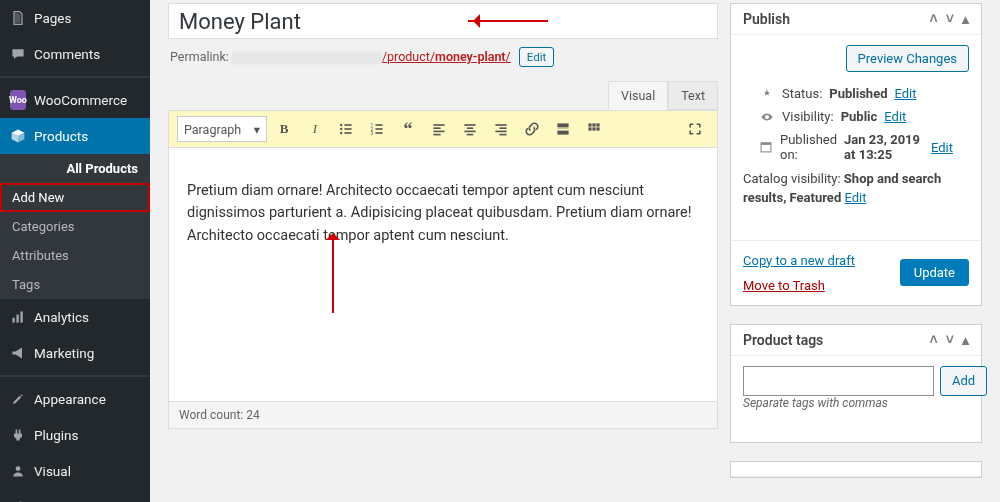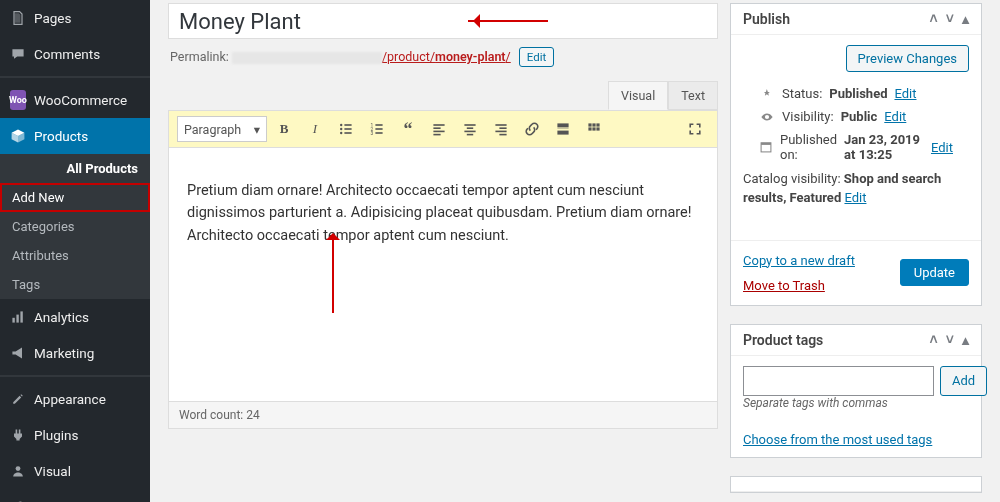--- a/index.html
+++ b/index.html
@@ -347,21 +347,20 @@
             <span>˅</span>
             <span>▴</span>
           </span>
         </div>
         <div class="metabox-body">
           <div class="tag-row">
             <input class="tag-input" type="text" style="">
             <button class="btn-secondary">Add</button>
           </div>
           <span class="hint">Separate tags with commas</span>
-          <span class="link-u">Choose from the most used tags</span>
         </div>
       </div>
 
       <div class="metabox">
         <div class="metabox-head">
           
           
         </div>
       </div>
     </div>

